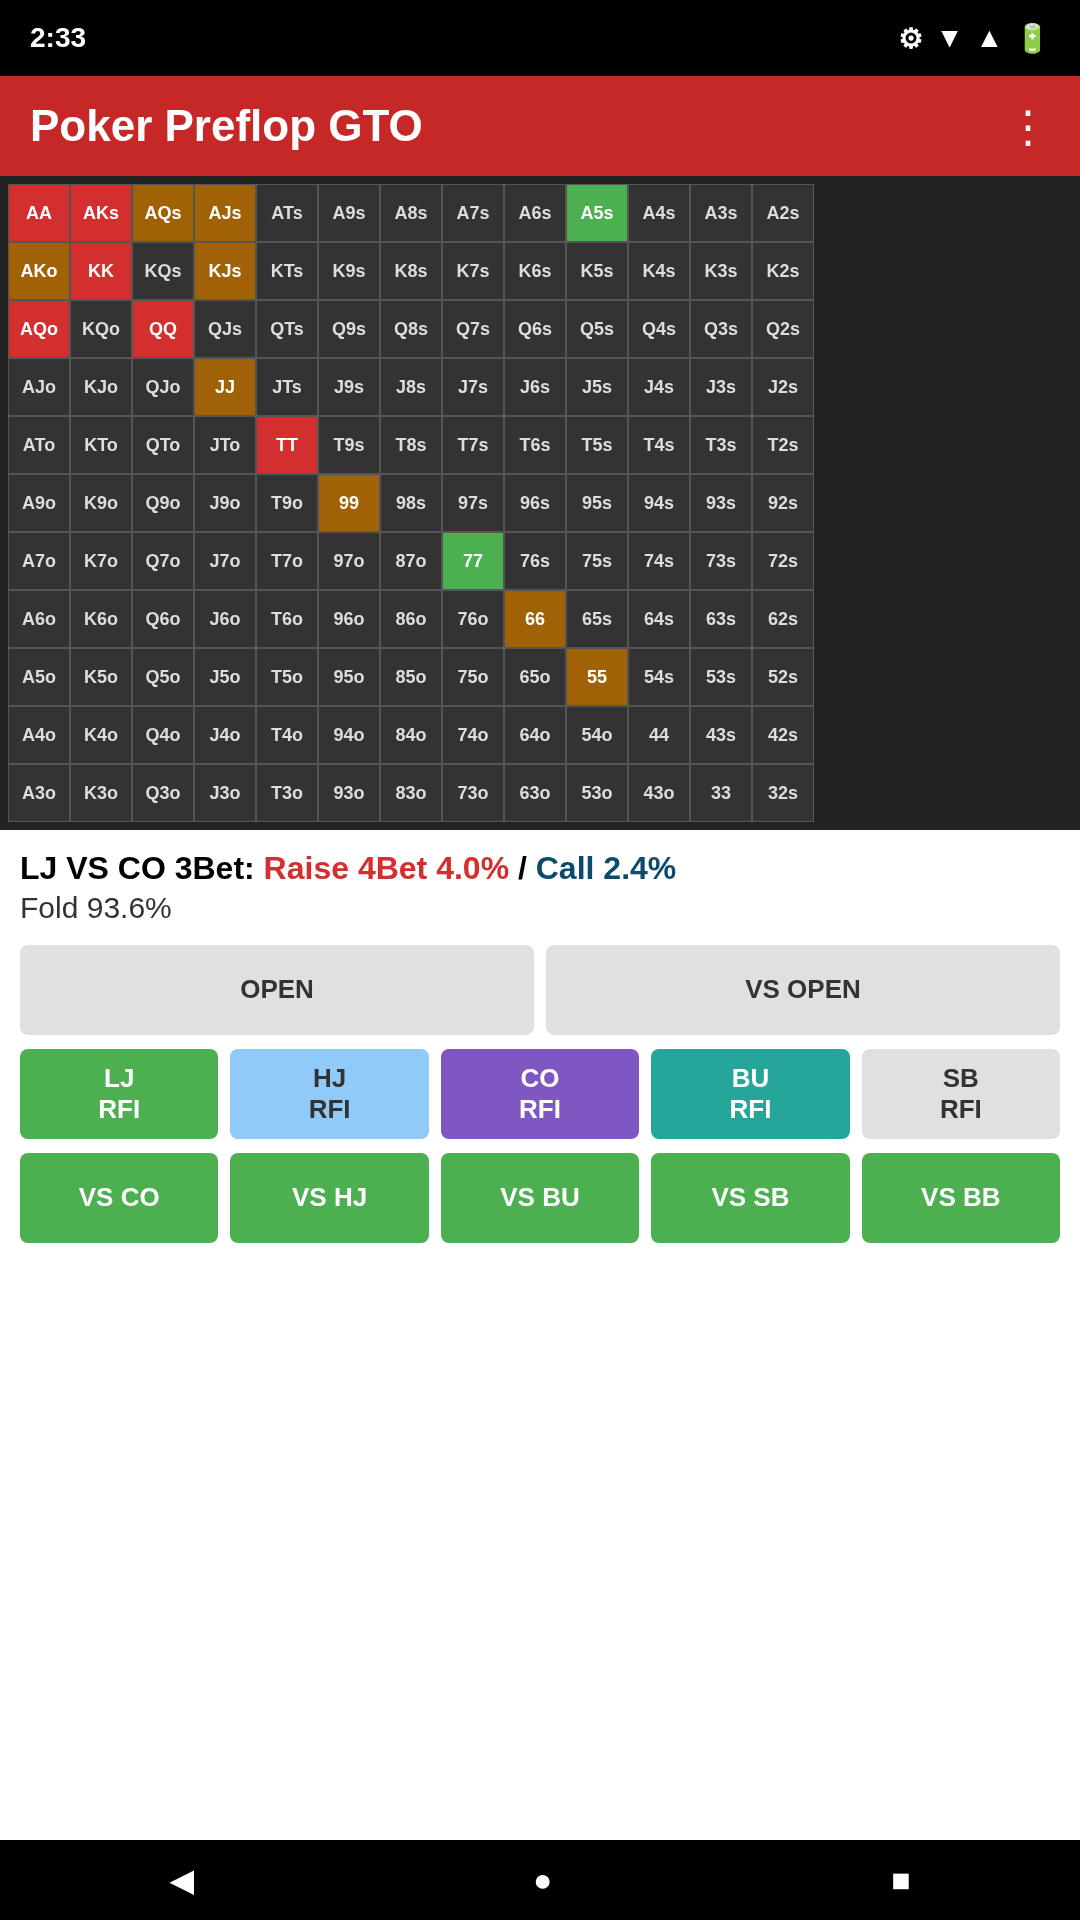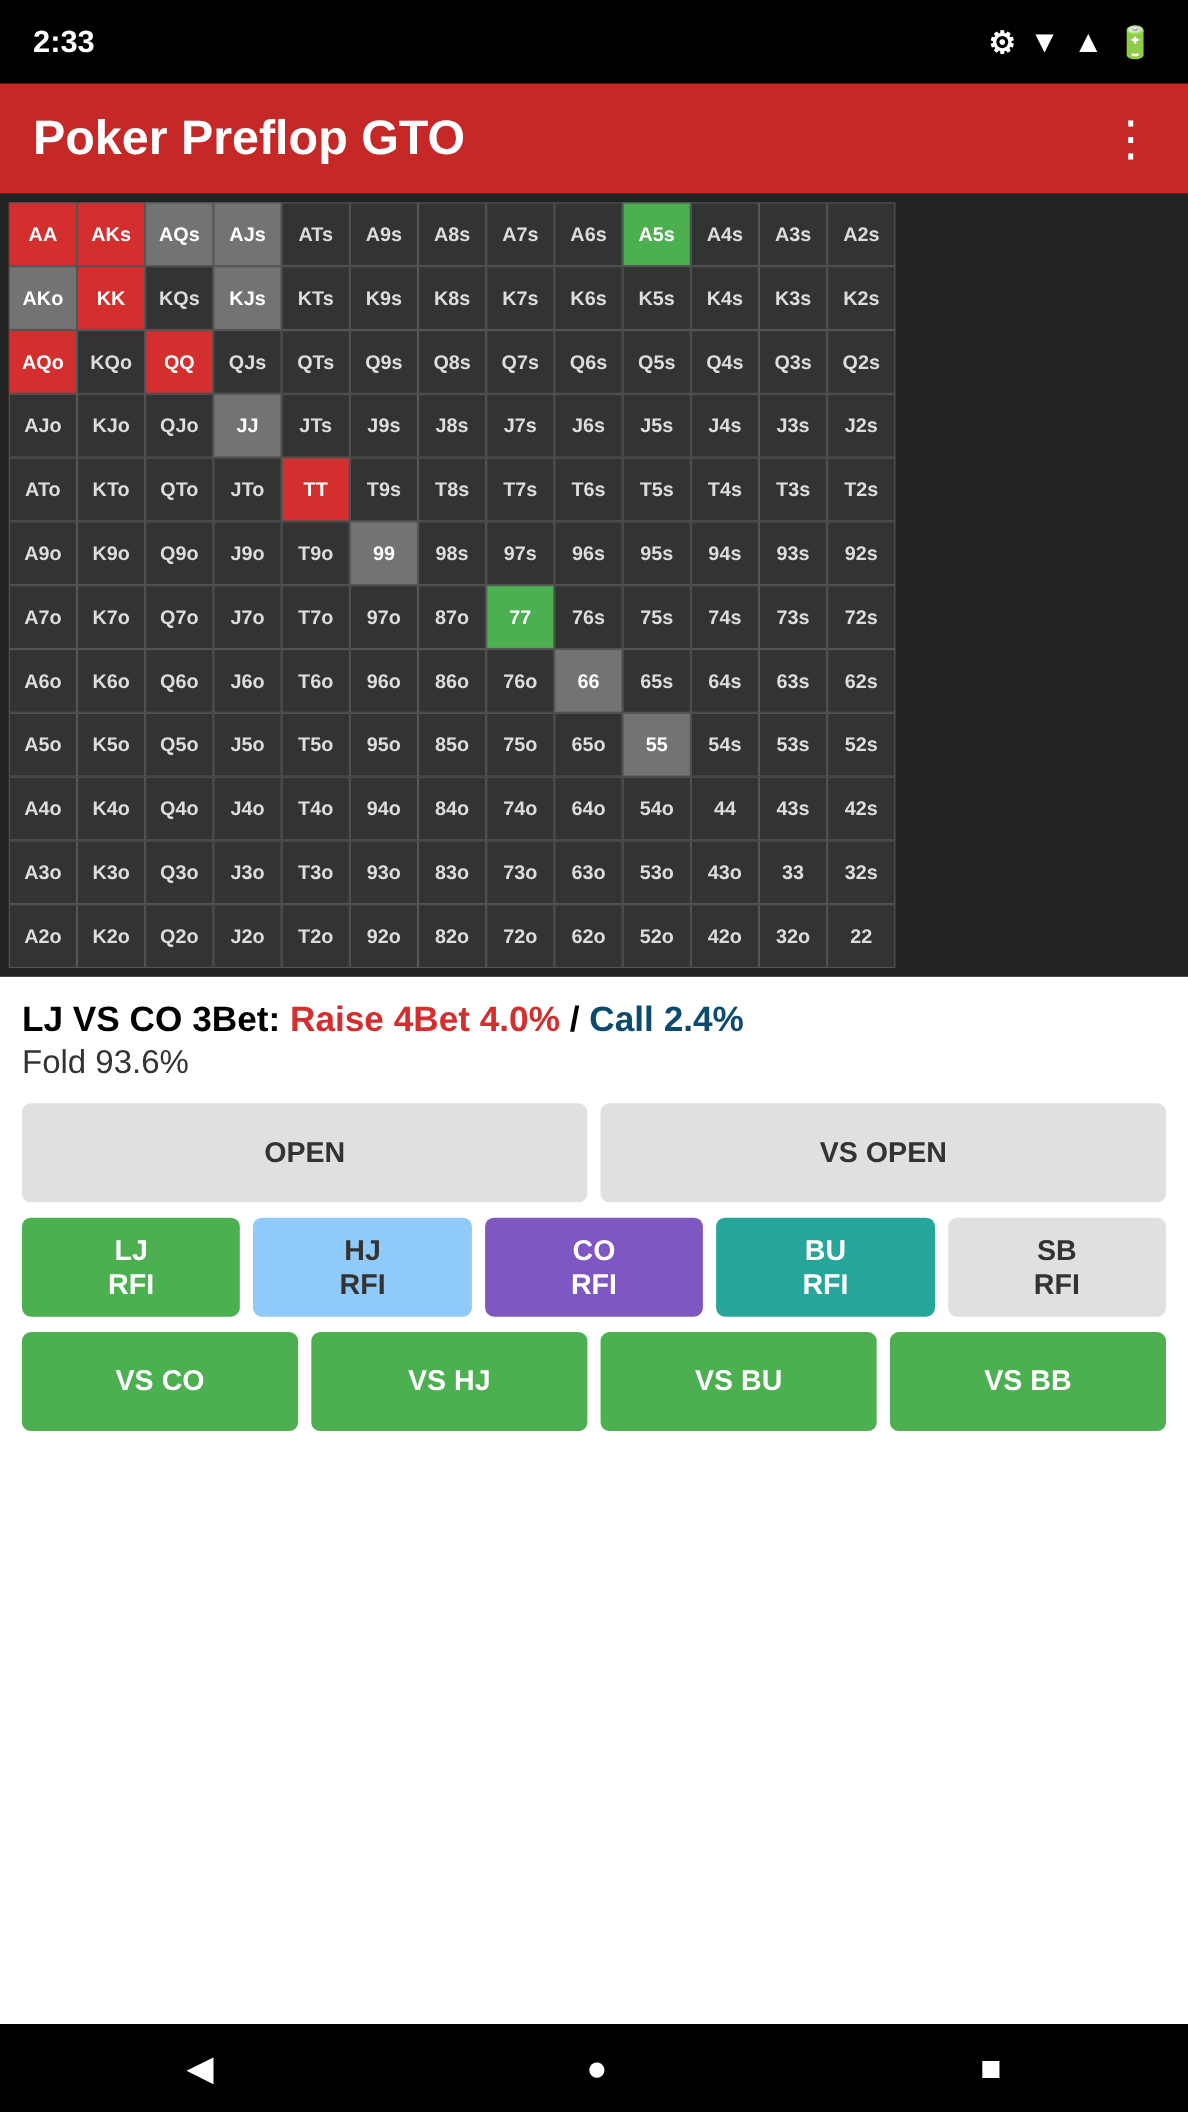--- a/index.html
+++ b/index.html
@@ -66,21 +66,21 @@
       align-items: center;
       justify-content: center;
       font-size: 18px;
       font-weight: bold;
       color: #ddd;
       background: #333;
       cursor: pointer;
       flex-shrink: 0;
     }
     .cell.red { background: #d32f2f; color: white; }
-    .cell.green { background: #737373; color: white; }
+    .cell.green { background: #a16207; color: white; }
     .cell.bright-green { background: #4caf50; color: white; }
     
     .info-section {
       background: white;
       padding: 20px 20px 10px 20px;
       flex: 1;
     }
     .scenario-line {
       font-size: 32px;
       font-weight: bold;
@@ -312,35 +312,20 @@
       <div class="cell">T3o</div>
       <div class="cell">93o</div>
       <div class="cell">83o</div>
       <div class="cell">73o</div>
       <div class="cell">63o</div>
       <div class="cell">53o</div>
       <div class="cell">43o</div>
       <div class="cell">33</div>
       <div class="cell">32s</div>
     </div>
-    <div class="grid-row">
-      <div class="cell">A2o</div>
-      <div class="cell">K2o</div>
-      <div class="cell">Q2o</div>
-      <div class="cell">J2o</div>
-      <div class="cell">T2o</div>
-      <div class="cell">92o</div>
-      <div class="cell">82o</div>
-      <div class="cell">72o</div>
-      <div class="cell">62o</div>
-      <div class="cell">52o</div>
-      <div class="cell">42o</div>
-      <div class="cell">32o</div>
-      <div class="cell">22</div>
-    </div>
   </div>
 
 <div class="info-section">
   <div class="scenario-line">
     <span>LJ VS CO 3Bet:</span>
     <span class="raise">Raise 4Bet 4.0%</span>
     <span> / </span>
     <span class="call">Call 2.4%</span>
   </div>
   <div class="fold-line">Fold 93.6%</div>
@@ -355,20 +340,21 @@
     <button class="btn btn-light-blue">HJ<br>RFI</button>
     <button class="btn btn-purple">CO<br>RFI</button>
     <button class="btn btn-teal">BU<br>RFI</button>
     <button class="btn btn-gray">SB<br>RFI</button>
   </div>
 
   <div class="btn-row">
     <button class="btn btn-green">VS CO</button>
     <button class="btn btn-green">VS HJ</button>
     <button class="btn btn-green">VS BU</button>
+    <button class="btn btn-green">VS SB</button>
     <button class="btn btn-green">VS BB</button>
   </div>
 </div>
 
 <div class="nav-bar">
   <button class="nav-btn">◀</button>
   <button class="nav-btn">●</button>
   <button class="nav-btn">■</button>
 </div>
 

